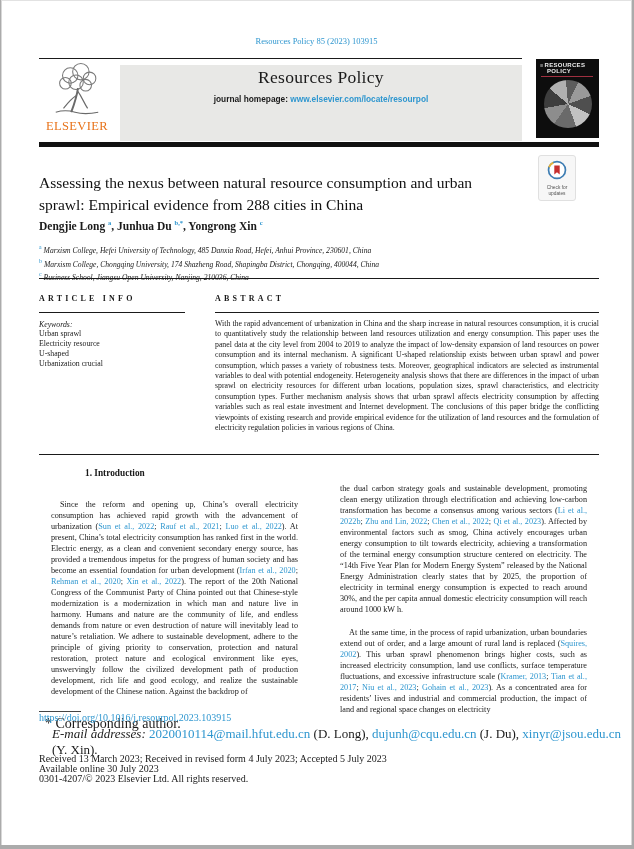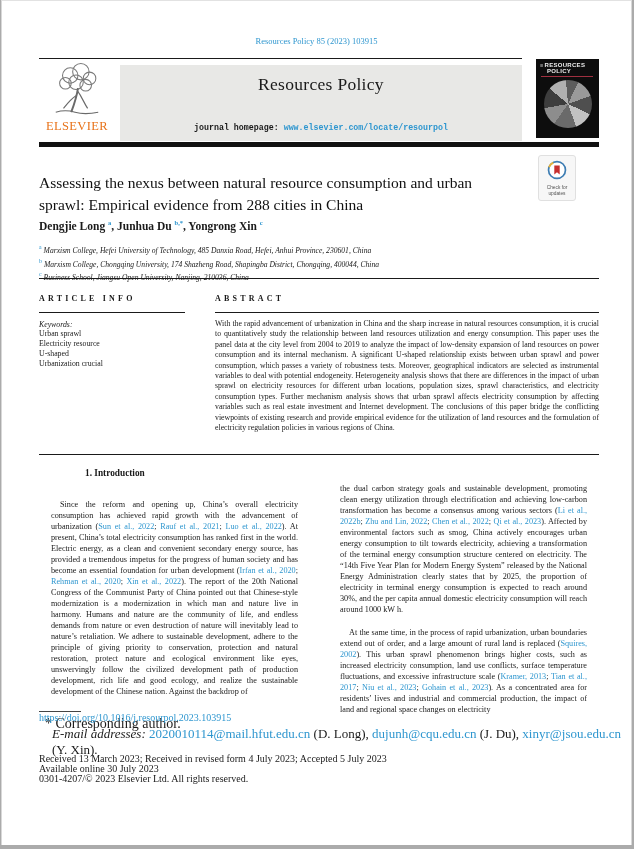--- a/index.html
+++ b/index.html
@@ -20,22 +20,22 @@
   
   .jref{position:absolute;top:35px;left:0;right:0;text-align:center;font-size:8.5px;color:var(--link);}
 
   
   .top-rule{left:37px;top:57px;width:483px;height:1px;}
   .logo{position:absolute;left:36px;top:61px;width:78px;height:80px;text-align:center;}
   .logo svg{display:block;margin:0 auto;}
   .logo-text{font-size:12.5px;color:var(--orange);letter-spacing:.4px;margin-top:1px;}
   .hbox{position:absolute;left:118px;top:64px;width:402px;height:76px;background:#e8e8e6;text-align:center;}
   .contents-line{font-size:8.8px;font-weight:bold;margin-top:6px;}
-  .jtitle{font-size:17.5px;margin-top:9px;letter-spacing:.3px;}
-  .homepage-line{font-family:Liberation Mono, monospace;font-size:8.3px;font-weight:bold;margin-top:28px;}
+  .jtitle{font-size:17.5px;margin-top:2px;letter-spacing:.3px;}
+  .homepage-line{font-family:Liberation Sans, sans-serif;font-size:8.3px;font-weight:bold;margin-top:6px;}
   .cover{position:absolute;left:534px;top:58px;width:63px;height:79px;background:#0d0d0d;padding:3px 4px;cursor:pointer;}
   .cover-head{color:#eee;font-family:"Liberation Sans",sans-serif;font-size:6px;font-weight:bold;letter-spacing:.3px;}
   .menu-glyph{font-size:5.5px;color:#bbb;margin-right:1px;}
   .cover-line2{color:#eee;font-family:"Liberation Sans",sans-serif;font-size:6px;font-weight:bold;letter-spacing:.3px;margin-left:7px;}
   .cover-rule{width:52px;height:1px;background:#a03040;margin:2px 0 3px 1px;}
   .cover-globe{width:48px;height:48px;border-radius:50%;margin:1px auto 0;
      background:conic-gradient(from 25deg,#9a9a9a 0 45deg,#4f4f4f 45deg 90deg,#c2c2c2 90deg 135deg,#6a6a6a 135deg 190deg,#8d8d8d 190deg 235deg,#3d3d3d 235deg 285deg,#b0b0b0 285deg 330deg,#5c5c5c 330deg 360deg);}
   .thick-bar{left:37px;top:141px;width:560px;height:5px;background:#111;}
 
   

